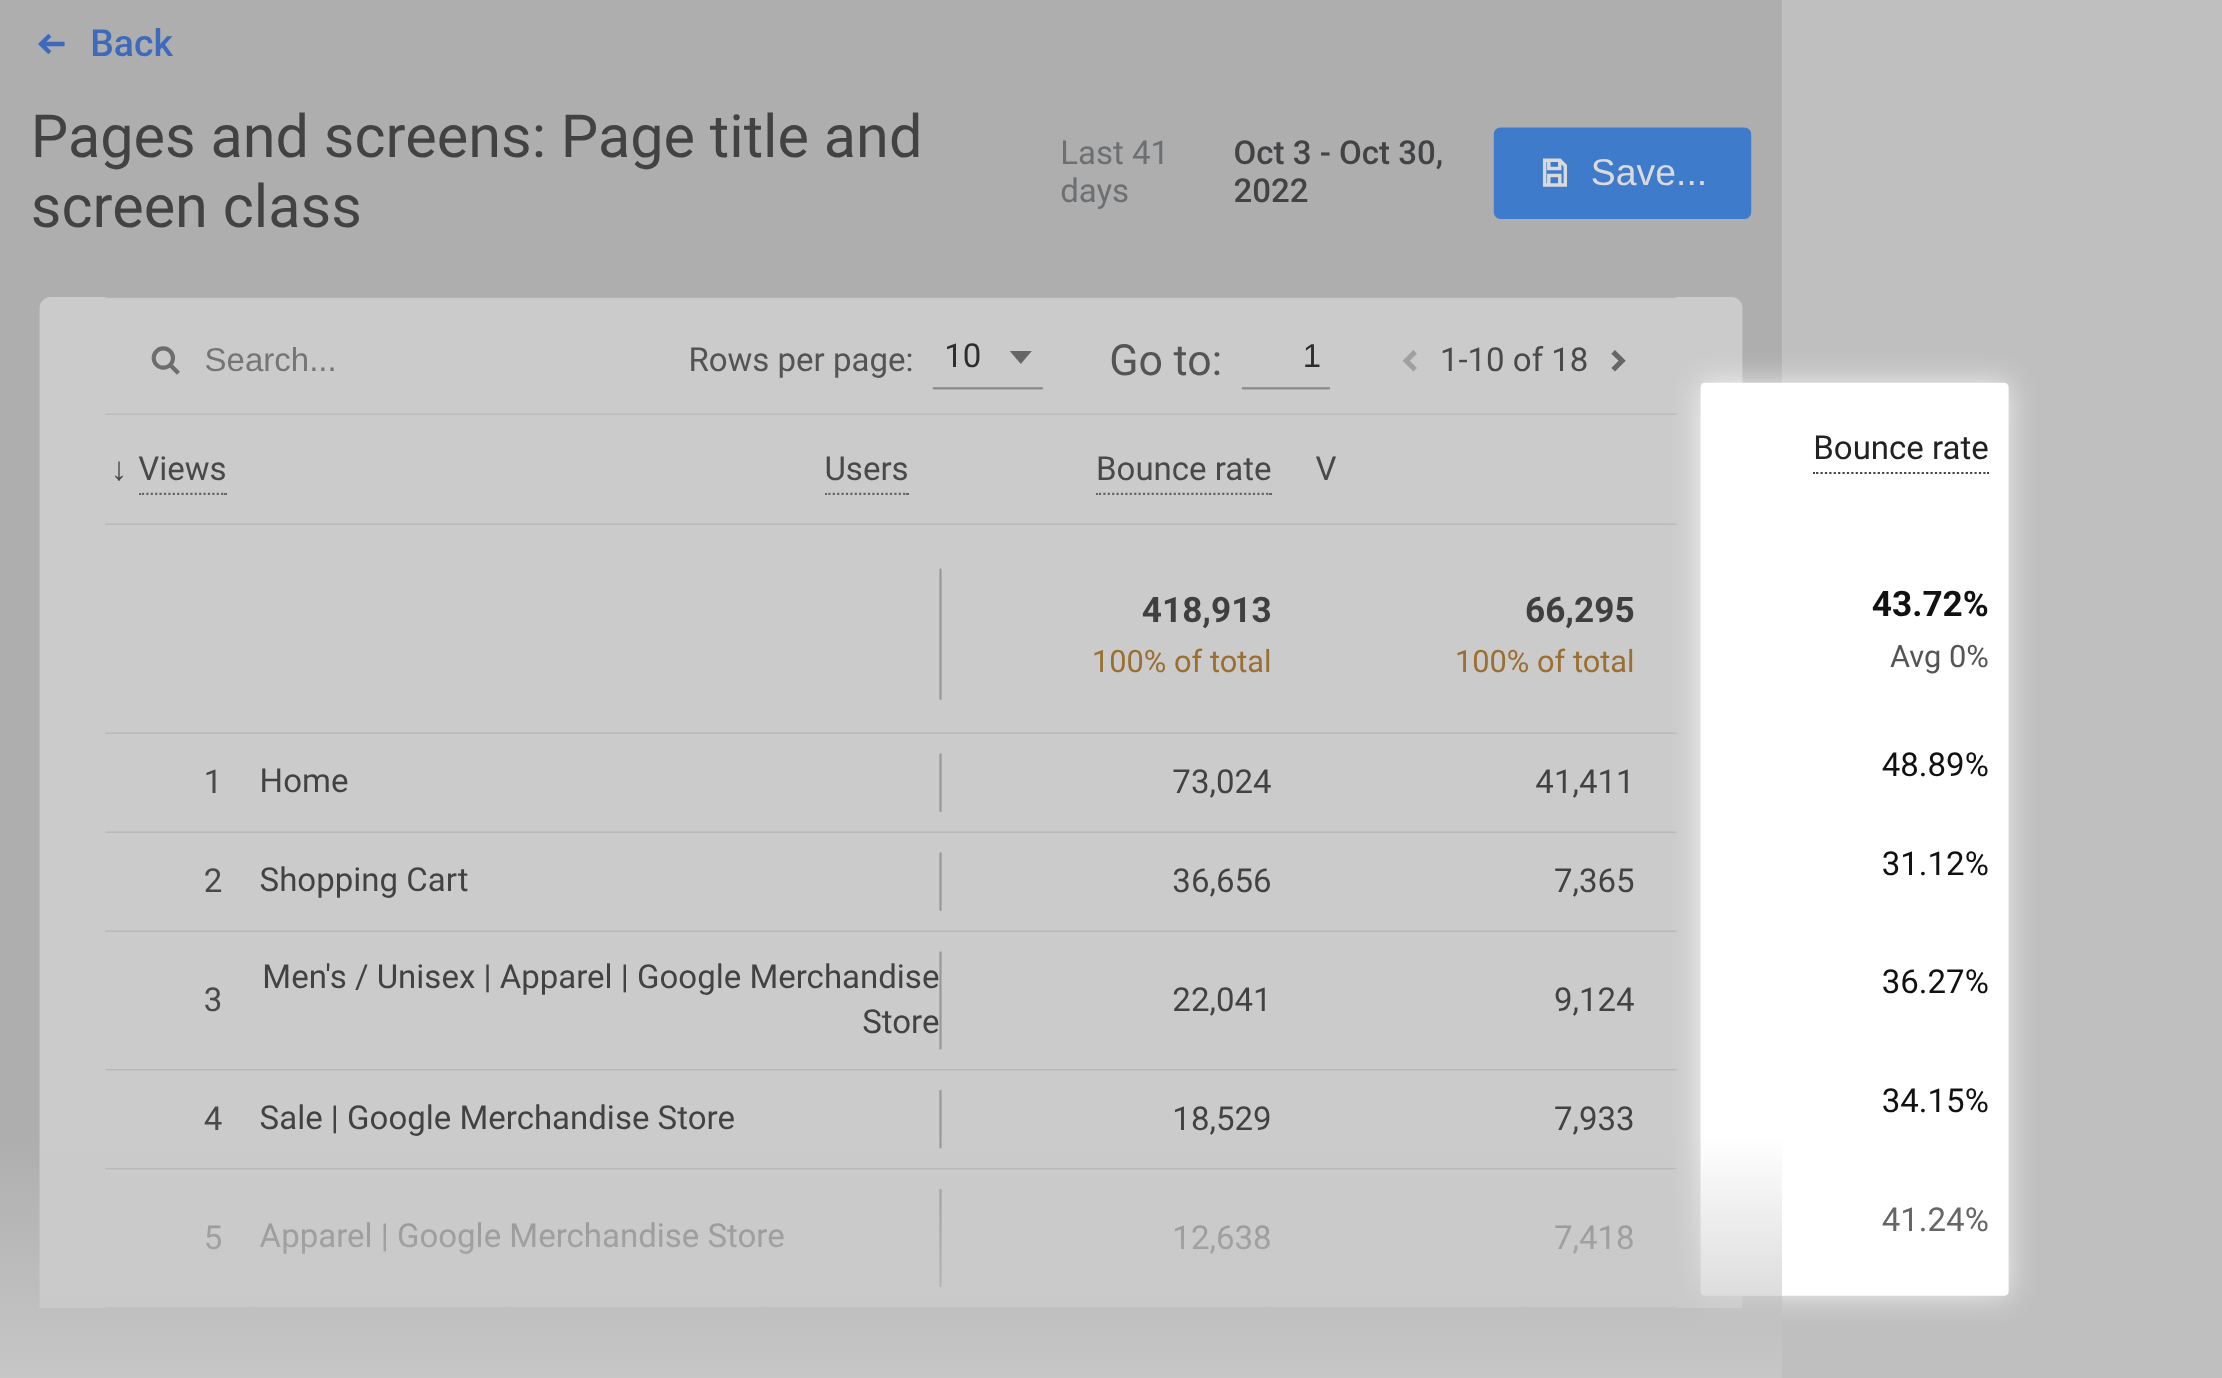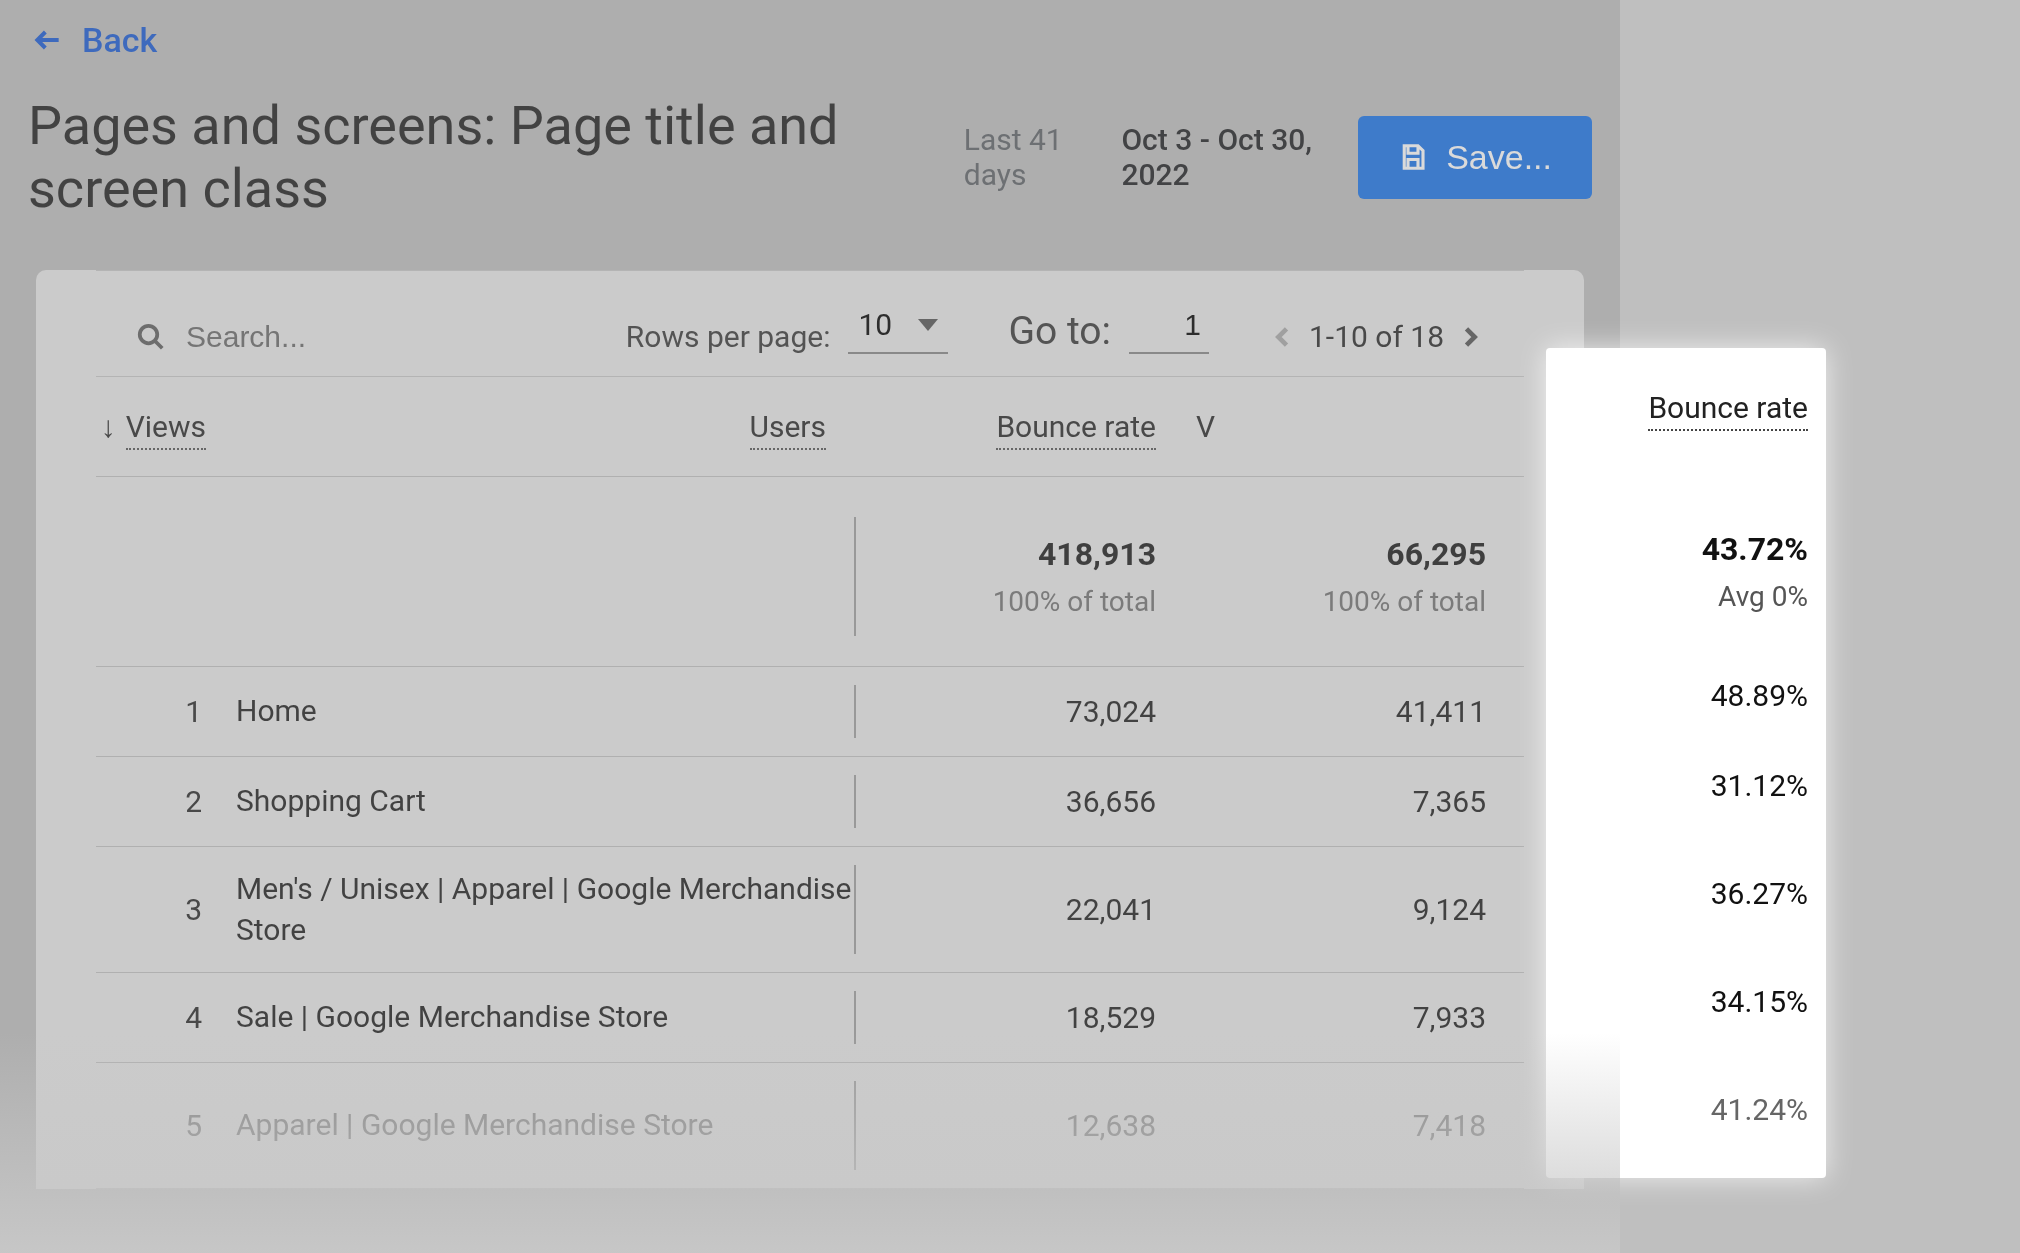--- a/index.html
+++ b/index.html
@@ -77,21 +77,21 @@
   
   .card {
     background: #e9e9e9;
     border-radius: 10px 10px 0 0;
     padding: 0;
     margin: 0 8px;
   }
   
   .toolbar {
     display: flex;
-    align-items: flex-end;
+    align-items: center;
     padding: 30px 40px 22px 40px;
     border-top: 1px solid #c8c8c8;
     border-bottom: 1px solid #c8c8c8;
     margin: 0 60px;
   }
   .search-wrap {
     display: flex;
     align-items: center;
     gap: 20px;
     color: #5f5f5f;
@@ -176,27 +176,27 @@
 
   .summary-row {
     min-height: 190px;
     padding: 40px 0 30px 0;
   }
   .summary-cell {
     text-align: right;
     padding-right: 30px;
   }
   .summary-val { font-size: 32px; font-weight: 700; color: #1b1b1b; }
-  .summary-sub { font-size: 28px; color: #737373; margin-top: 12px; }
+  .summary-sub { font-size: 28px; color: #a16207; margin-top: 12px; }
   .data-row {
     min-height: 90px;
     padding: 18px 0;
   }
   .row-idx { text-align: right; padding-right: 34px; font-size: 30px; color: #2a2a2a; }
-  .row-name { font-size: 30px; color: #1f1f1f; line-height: 1.35; }
+  .row-name { font-size: 30px; color: #1f1f1f; line-height: 1.35; text-align: right; }
   .row-val { text-align: right; padding-right: 30px; font-size: 30px; color: #1f1f1f; }
   .data-row.tall .row-name { font-size: 30px; }
   
   .bounce-highlight {
     position: absolute;
     top: 110px;
     left: calc(140px + 620px + 330px + 330px + 60px + 40px);
     width: 280px;
     height: 1000px;
     background: #fff;

